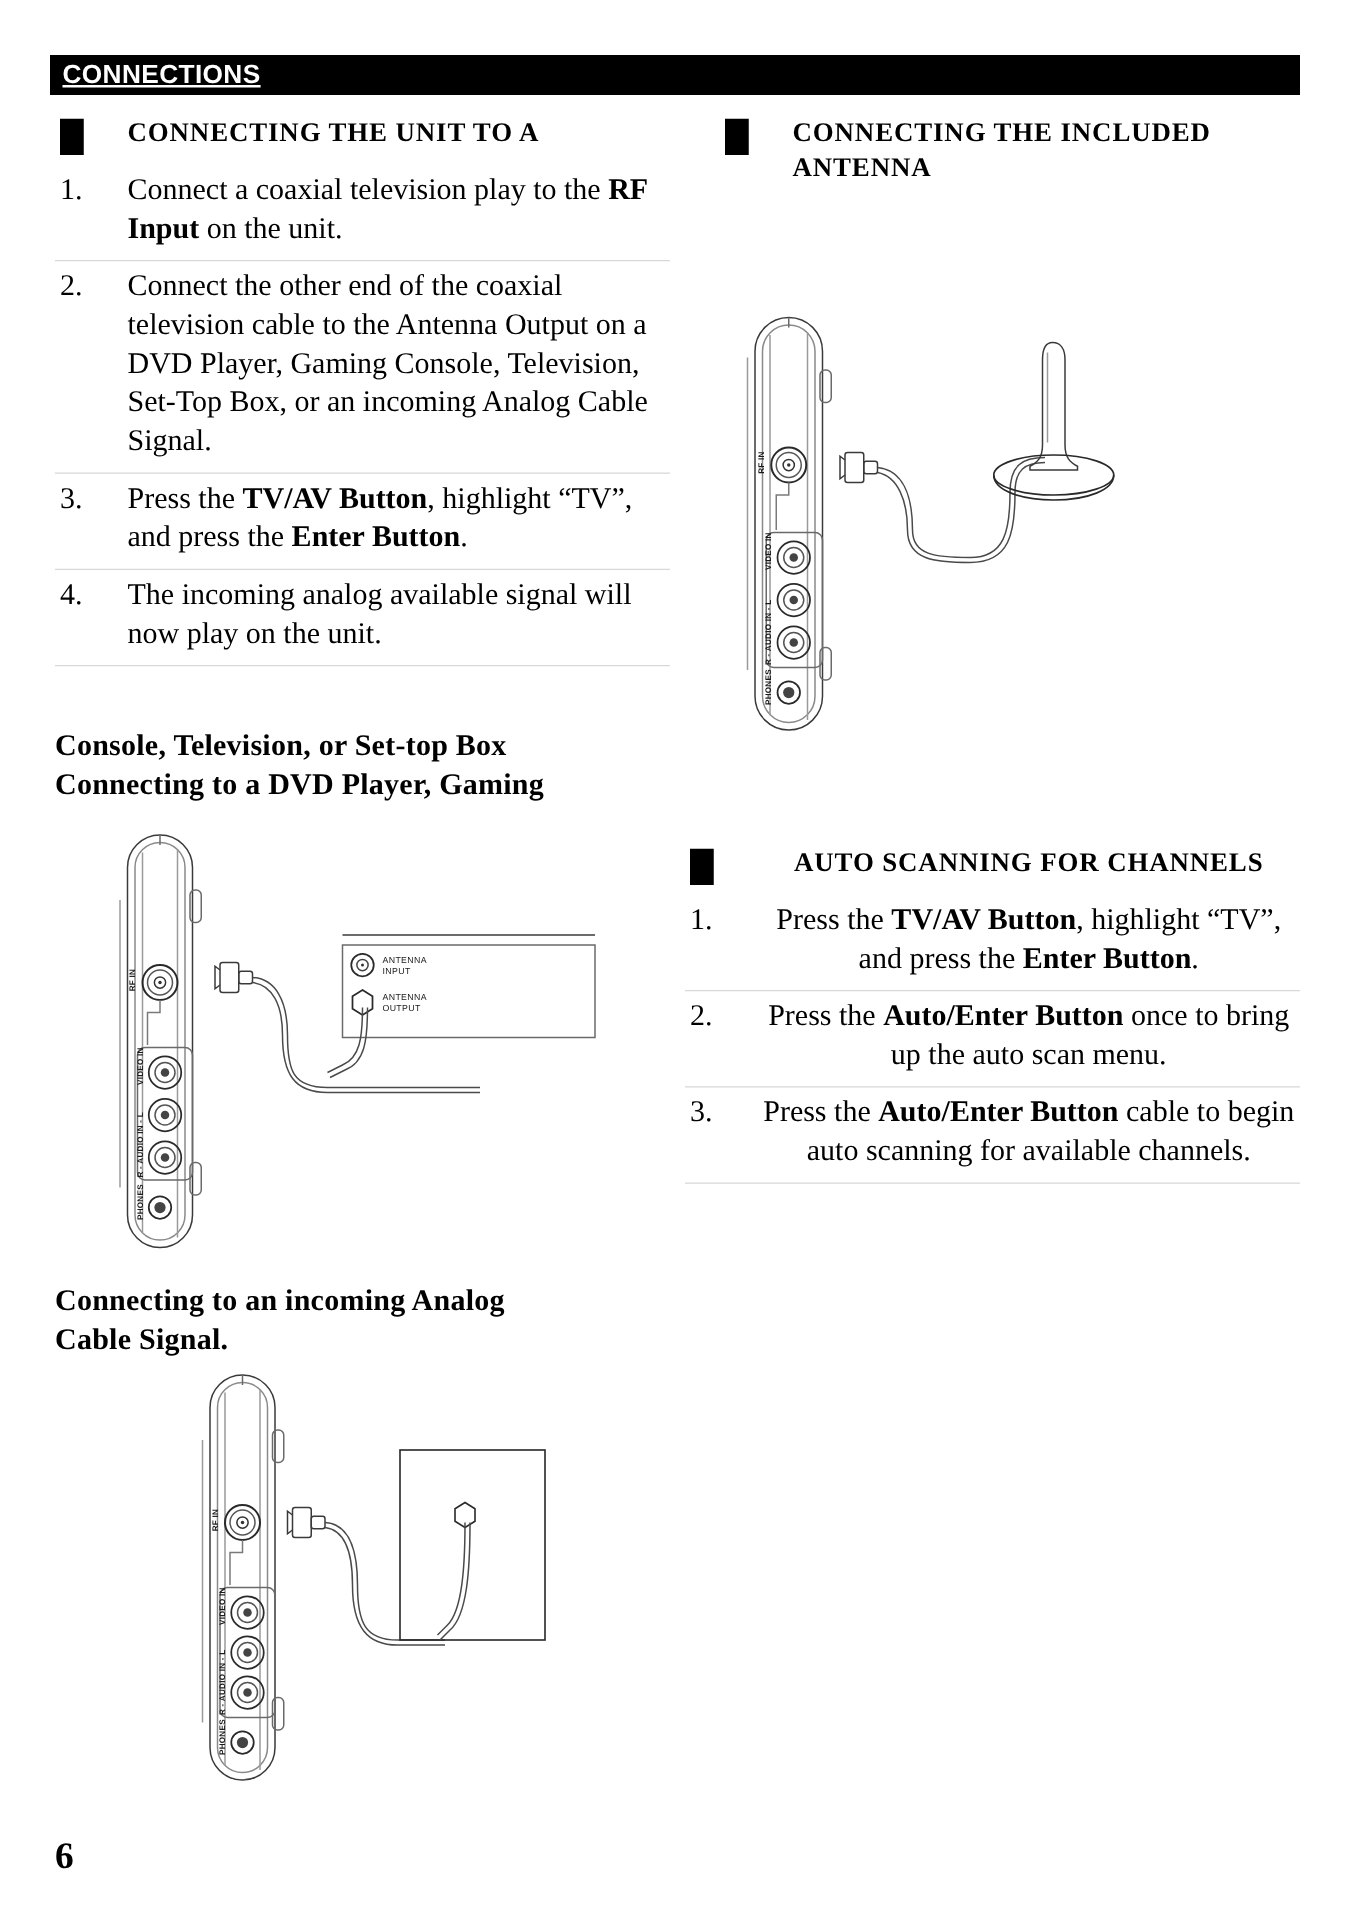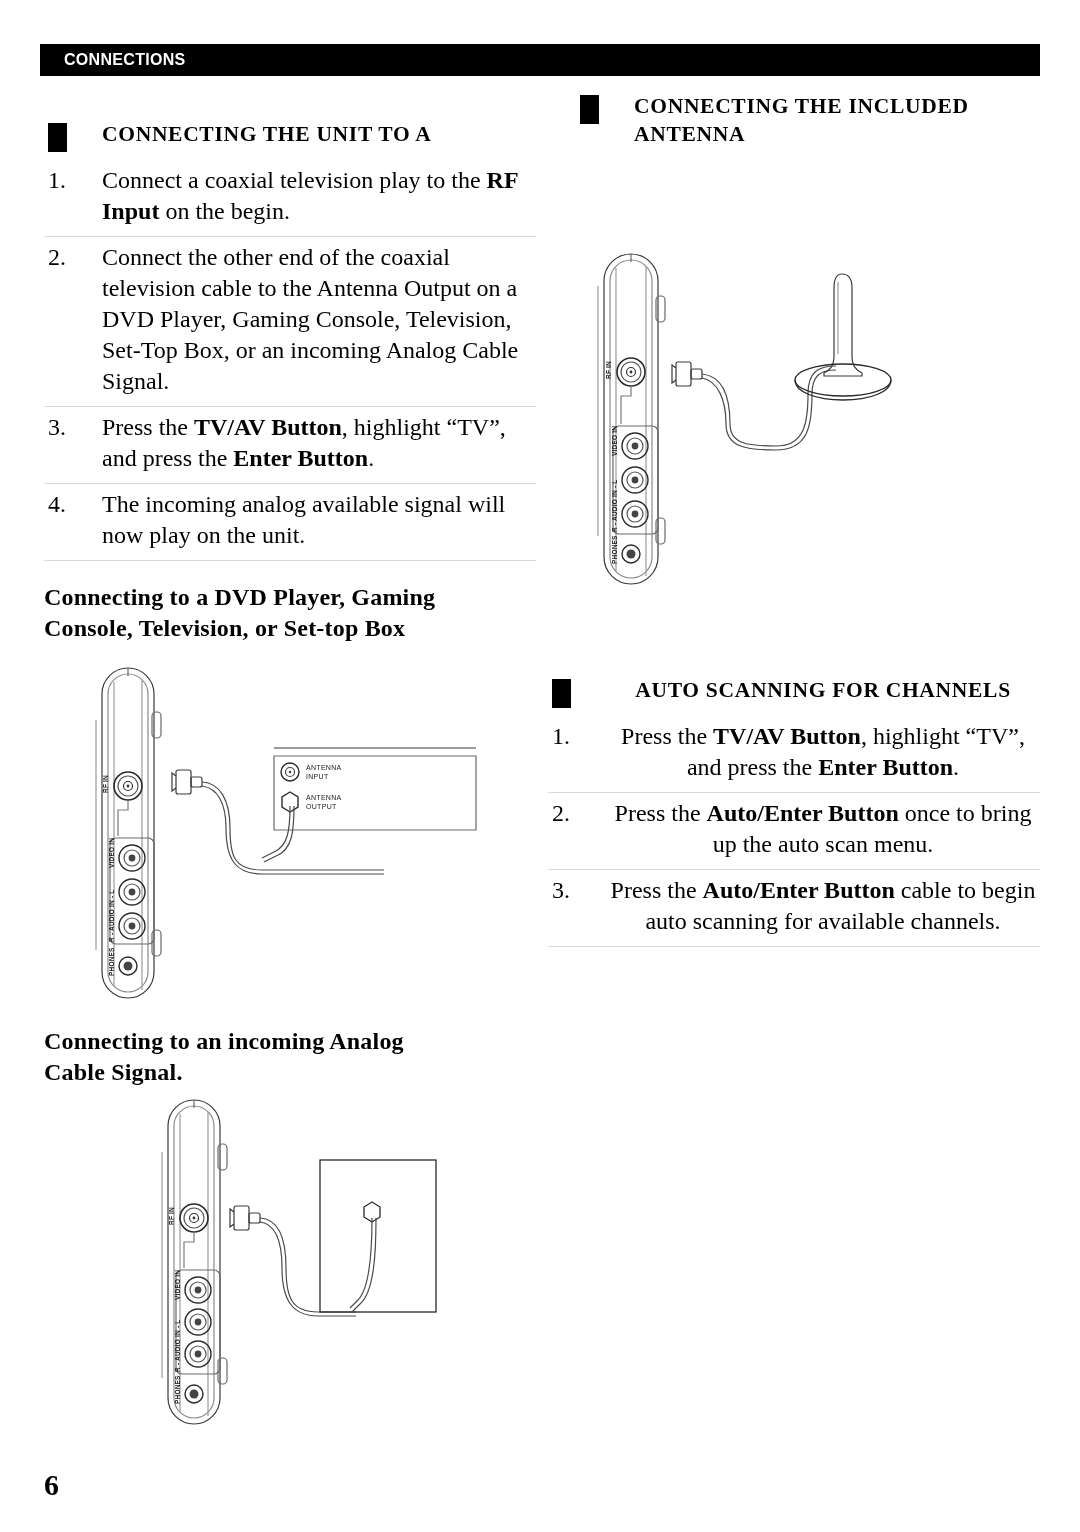--- a/index.html
+++ b/index.html
@@ -17,27 +17,28 @@
     position: absolute;
     left: 40px; top: 44px;
     width: 1000px; height: 32px;
     background: #000000;
     display: flex; align-items: center;
   }
   .header-bar .title {
     color: #ffffff;
     font-family: "Liberation Sans", "DejaVu Sans", sans-serif;
     font-weight: bold;
-    font-size: 16px;
+    font-size: 21px;
     letter-spacing: 0.3px;
-    padding-left: 24px;
-  }
-
-  
-  .col-left  { position: absolute; left: 44px;  top: 92px; width: 492px; margin-top: 28px; }
+    padding-left: 10px;
+    text-decoration: underline;
+  }
+
+  
+  .col-left  { position: absolute; left: 44px;  top: 92px; width: 492px; }
   .col-right { position: absolute; left: 576px; top: 92px; width: 492px; }
 
   
   .sec-head {
     position: relative;
     padding-left: 58px;
     min-height: 32px;
     margin-bottom: 8px;
   }
   .sec-head .sq {
@@ -117,40 +118,40 @@
   <div class="col-left">
 
     <div class="sec-head">
       <span class="sq"></span>
       <div class="sh-text">CONNECTING THE UNIT TO A</div>
     </div>
 
     <ol class="steps" id="left-steps">
         <li>
           <span class="num">1.</span>
-          <span class="body"><span>Connect a coaxial television play to the </span><b>RF Input</b><span> on the begin.</span></span>
+          <span class="body"><span>Connect a coaxial television play to the </span><b>RF Input</b><span> on the unit.</span></span>
         </li>
         <li>
           <span class="num">2.</span>
           <span class="body"><span>Connect the other end of the coaxial television cable to the Antenna Output on a DVD Player, Gaming Console, Television, Set-Top Box, or an incoming Analog Cable Signal.</span></span>
         </li>
         <li>
           <span class="num">3.</span>
           <span class="body"><span>Press the </span><b>TV/AV Button</b><span>, highlight “TV”, and press the </span><b>Enter Button</b><span>.</span></span>
         </li>
         <li class="lastrule">
           <span class="num">4.</span>
           <span class="body"><span>The incoming analog available signal will now play on the unit.</span></span>
         </li>
       </ol>
   </div>
 
   <div id="sub-dvd">
+    <div class="sub-head">Console, Television, or Set-top Box</div>
     <div class="sub-head">Connecting to a DVD Player, Gaming</div>
-    <div class="sub-head">Console, Television, or Set-top Box</div>
   </div>
 
   <div class="figure" id="fig-dvd">
     <svg width="400" height="350" viewBox="0 0 400 350">
       <g fill="none" stroke="#3a3a3a" stroke-width="1.2">
 
         <rect x="18" y="8" width="52" height="330" rx="26" ry="26"></rect>
         <rect x="24" y="14" width="40" height="318" rx="20" ry="20" stroke="#8a8a8a"></rect>
         <path d="M30 22 L30 326" stroke="#9a9a9a"></path>
         <path d="M58 20 L58 330" stroke="#9a9a9a"></path>

